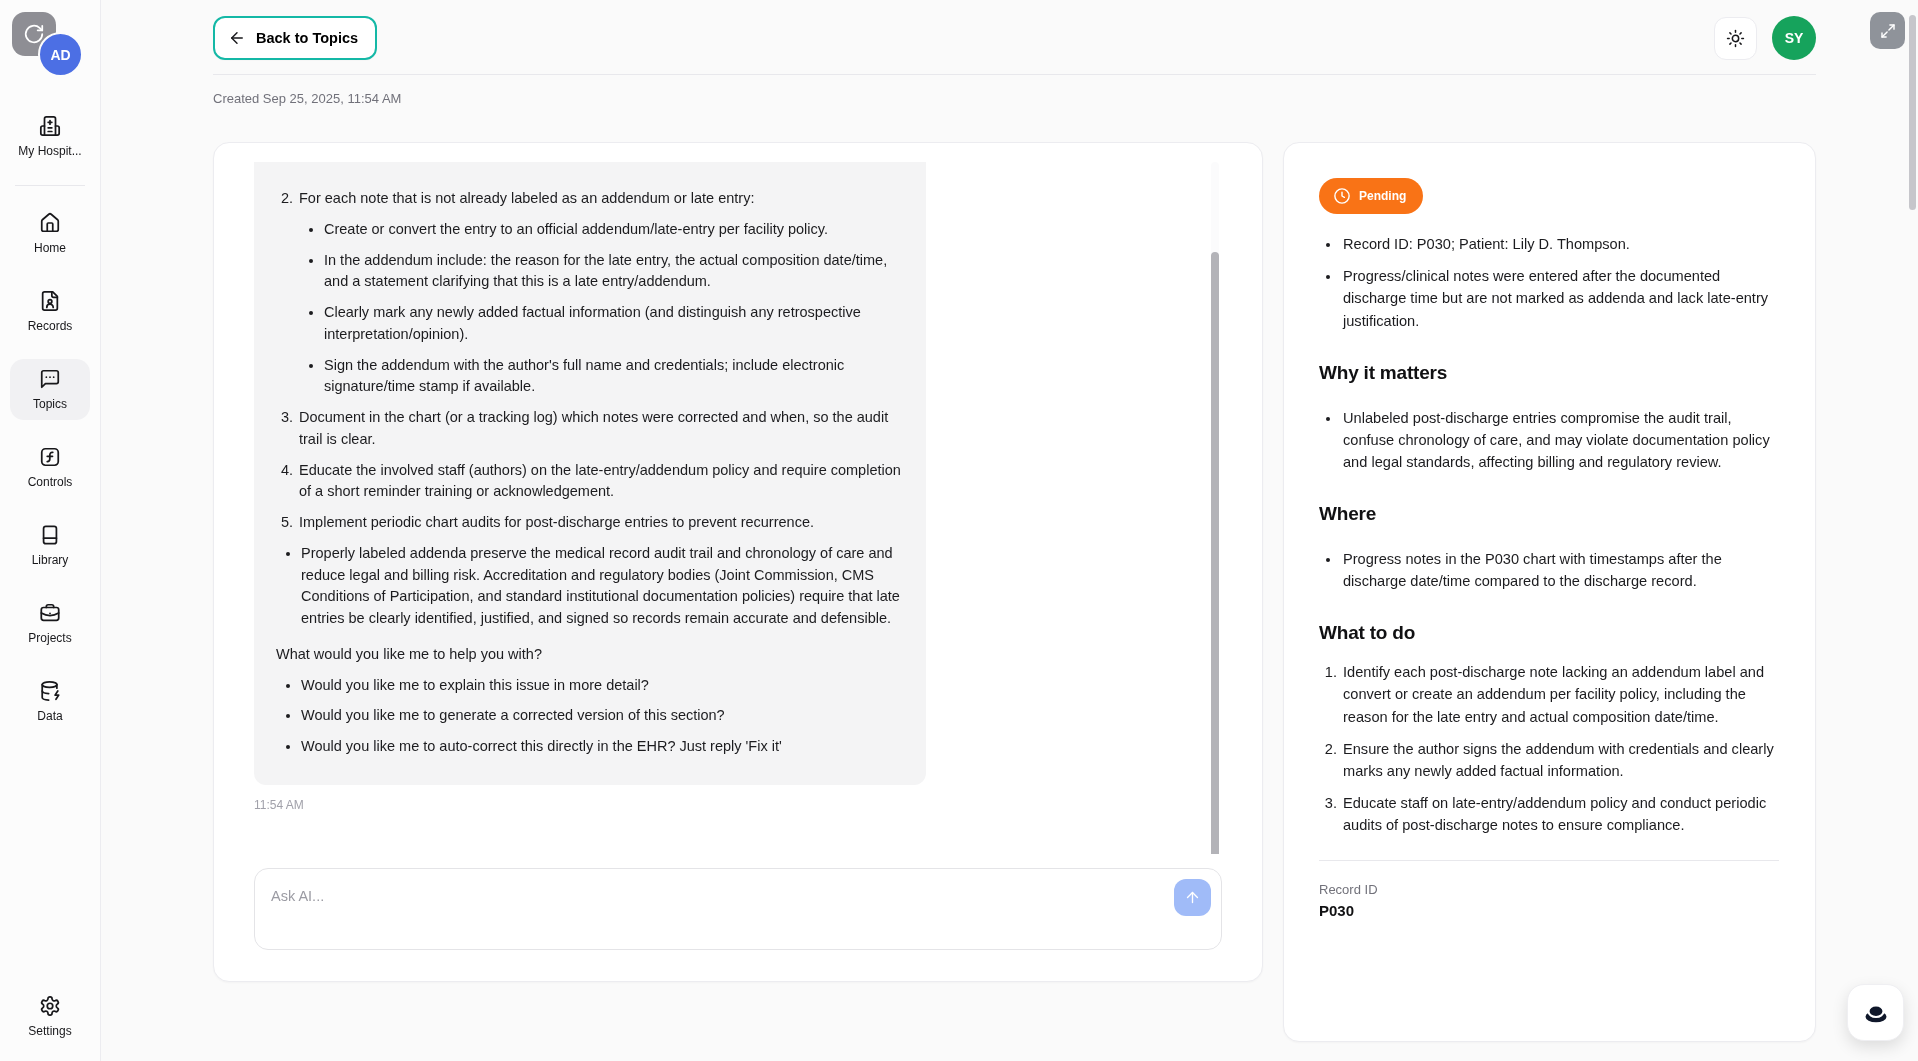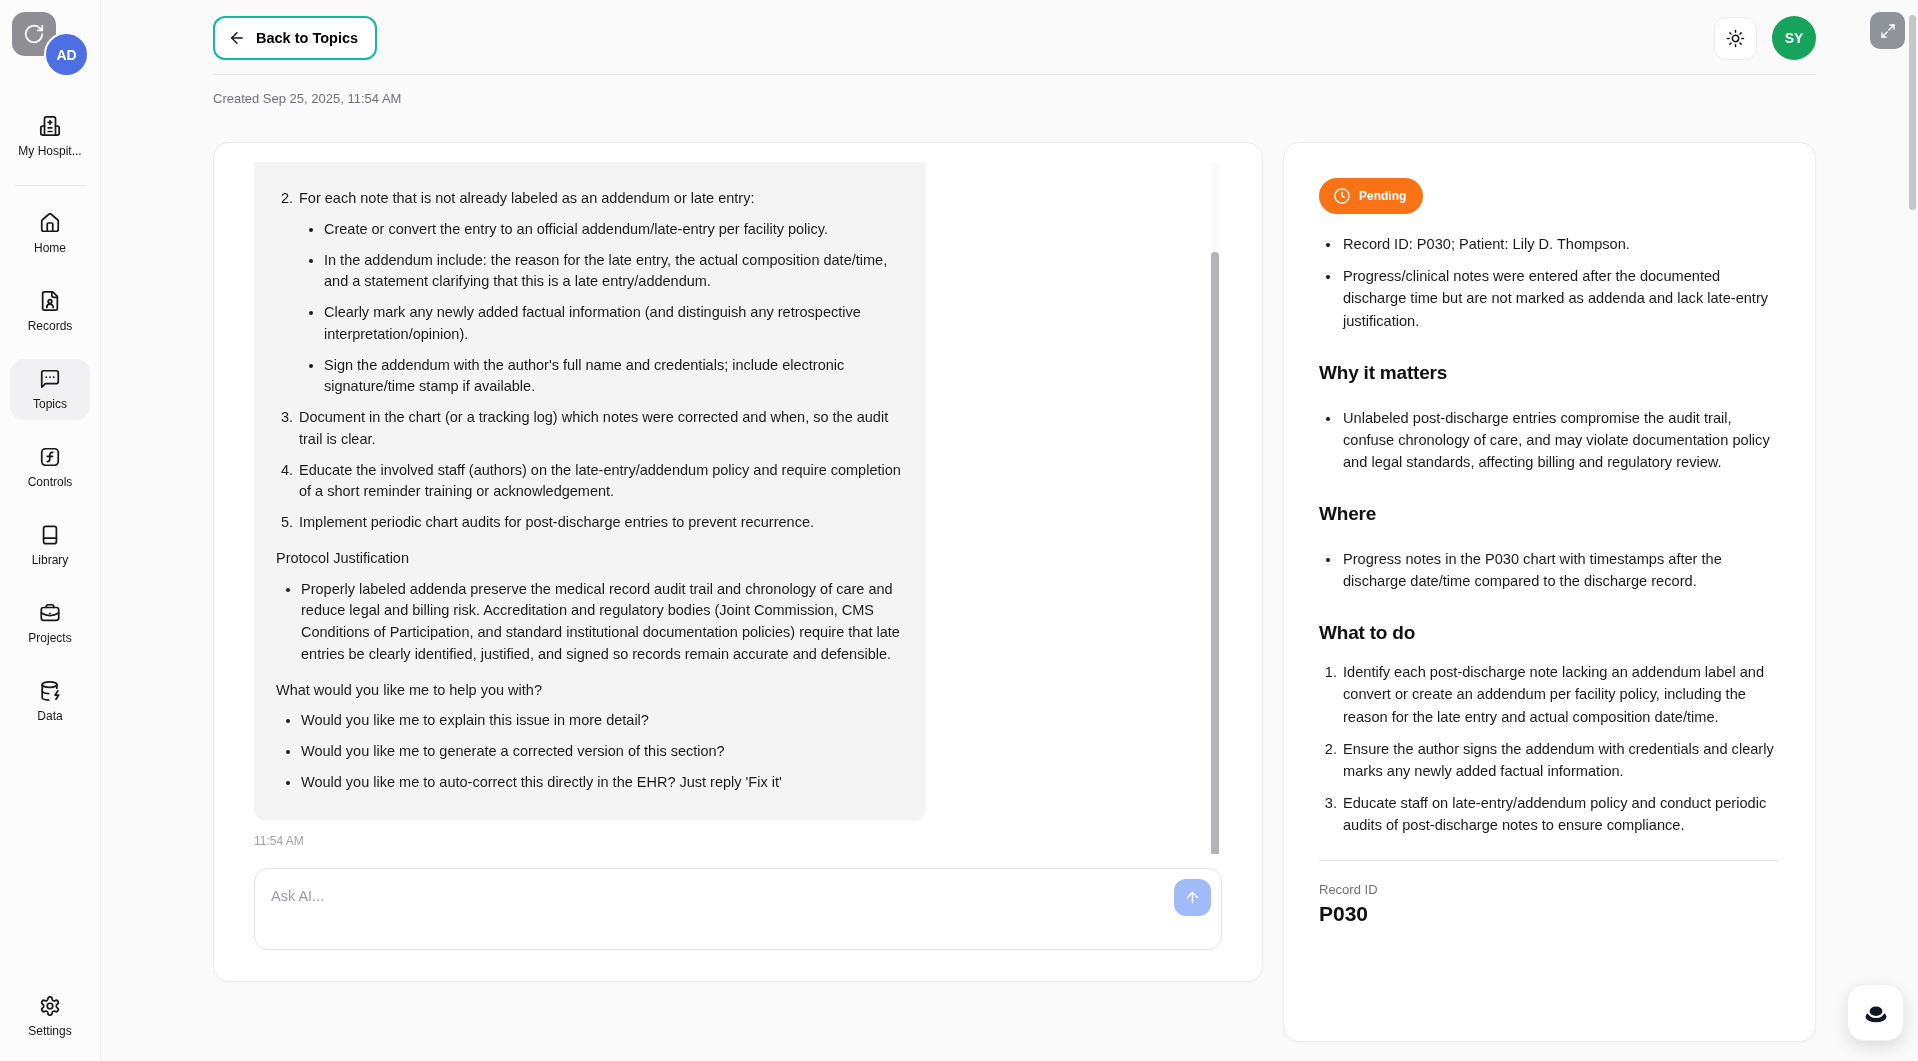--- a/index.html
+++ b/index.html
@@ -15,21 +15,21 @@
     width:101px; height:100%; background:#fcfcfc; border-right:1px solid #ececf0;
     display:flex; flex-direction:column; align-items:center; padding-top:12px; flex-shrink:0;
   }
   .logo-stack { position:relative; width:80px; height:70px; align-self:flex-start; margin-left:12px; }
   .logo-box {
     position:absolute; left:0; top:0; width:44px; height:44px; border-radius:13px;
     background:#8e8e94; display:flex; align-items:center; justify-content:center; cursor:pointer;
   }
   .logo-box svg { width:22px; height:22px; stroke:#fff; }
   .avatar-ad {
-    position:absolute; left:32px; top:20px; width:45px; height:45px; border-radius:50%;
+    position:absolute; left:26px; top:20px; width:45px; height:45px; border-radius:50%;
     background:var(--accent-blue,#4e6fe3); border:2px solid #fcfcfc;
     color:#fff; font-size:14px; font-weight:700;
     display:flex; align-items:center; justify-content:center; cursor:pointer;
   }
   .nav-item {
     display:flex; flex-direction:column; align-items:center; gap:7px;
     font-size:12px; color:#18181b; padding:9px 4px; width:80px; cursor:pointer;
     border-radius:14px; margin-top:17px; text-align:left;
   }
   .nav-item svg { width:22px; height:22px; stroke:#18181b; }
@@ -114,21 +114,21 @@
     color:#fff; font-size:12px; font-weight:700; border-radius:999px; padding:9px 17px 9px 14px;
   }
   .status-badge svg { width:18px; height:18px; stroke:#fff; }
   .panel-body { font-size:14.6px; line-height:1.52; color:#1c1c1f; }
   .panel-body h3 { font-size:19px; font-weight:800; color:#111113; margin:27px 0 13px; letter-spacing:-.2px; }
   .panel-body ul { padding-left:22px; list-style-type:disc;margin-top:19px; }
   .panel-body ol { padding-left:22px; }
   .panel-body li { margin-bottom:10px; padding-left:2px; }
   .panel-footer-divider { height:1px; background:#e8e8ec; margin-top:24px; }
   .record-label { margin-top:21px; font-size:13px; color:#71717a; }
-  .record-value { margin-top:5px; font-size:21px; font-weight:700; color:#111113; }
+  .record-value { margin-top:5px; font-size:15px; font-weight:700; color:#111113; }
 
   
   .expand-btn {
     position:absolute; top:12px; right:13px; width:35px; height:37px; border-radius:10px;
     background:rgba(120,124,133,.82); display:flex; align-items:center; justify-content:center; cursor:pointer; z-index:5;
   }
   .expand-btn svg { width:18px; height:18px; stroke:#fff; }
   .page-scrollbar-thumb {
     position:absolute; top:15px; right:2px; width:7px; height:195px; background:#c6c6cb; border-radius:4px; z-index:4; cursor:grab;
   }
@@ -289,21 +289,20 @@
                 <li>For each note that is not already labeled as an addendum or late entry:<ul>
                     <li>Create or convert the entry to an official addendum/late-entry per facility policy.</li>
                     <li>In the addendum include: the reason for the late entry, the actual composition date/time, and a statement clarifying that this is a late entry/addendum.</li>
                     <li>Clearly mark any newly added factual information (and distinguish any retrospective interpretation/opinion).</li>
                     <li>Sign the addendum with the author's full name and credentials; include electronic signature/time stamp if available.</li>
                   </ul></li>
                 <li>Document in the chart (or a tracking log) which notes were corrected and when, so the audit trail is clear.</li>
                 <li>Educate the involved staff (authors) on the late-entry/addendum policy and require completion of a short reminder training or acknowledgement.</li>
                 <li>Implement periodic chart audits for post-discharge entries to prevent recurrence.</li>
               </ol>
-              <p>Protocol Justification</p>
               <ul>
                 <li>Properly labeled addenda preserve the medical record audit trail and chronology of care and reduce legal and billing risk. Accreditation and regulatory bodies (Joint Commission, CMS Conditions of Participation, and standard institutional documentation policies) require that late entries be clearly identified, justified, and signed so records remain accurate and defensible.</li>
               </ul>
               <p>What would you like me to help you with?</p>
               <ul>
                 <li>Would you like me to explain this issue in more detail?</li>
                 <li>Would you like me to generate a corrected version of this section?</li>
                 <li>Would you like me to auto-correct this directly in the EHR? Just reply 'Fix it'</li>
               </ul>
             </div>

